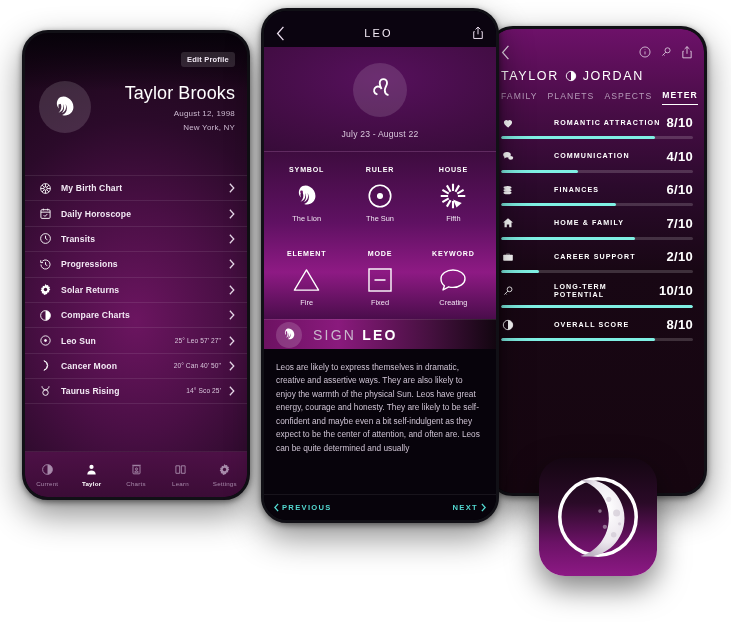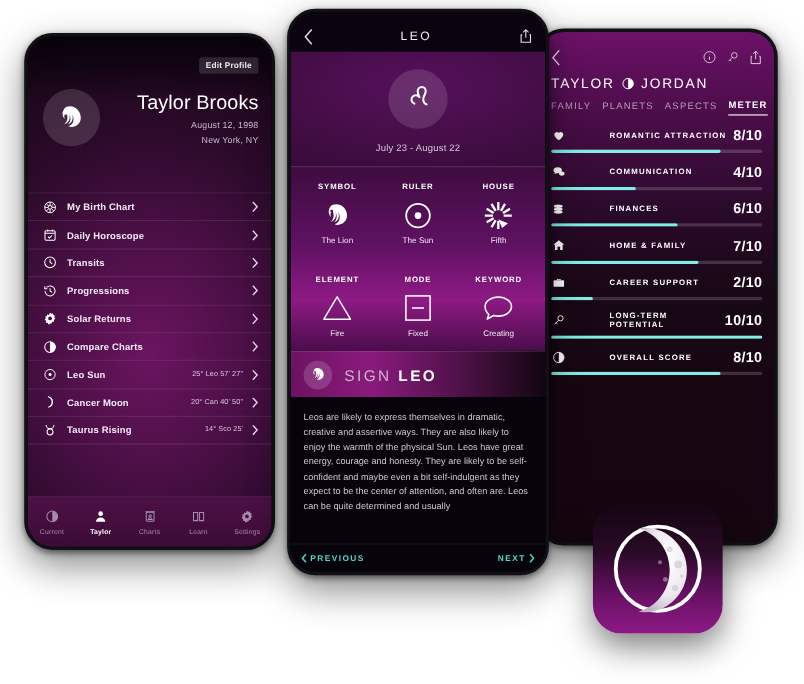--- a/index.html
+++ b/index.html
@@ -99,21 +99,21 @@
     flex:0 0 auto; padding: 10px 6px 10px 6px;
     background: linear-gradient(180deg,#3e0c3f 0%, #5f1162 42%, #8e1a84 72%, #4a0d4b 100%);
     display:grid; grid-template-columns: repeat(3,1fr); row-gap: 21px;
     border-top: 1px solid rgba(255,255,255,0.12);
   }
   .attr { text-align:center; color:#fff; padding: 4px 0 2px 0;}
   .attr-label { font-size:7.1px; font-weight:700; letter-spacing:.8px; }
   .attr-icon { height:34px; display:flex; align-items:center; justify-content:center; margin-top:5px;}
   .attr-val { font-size:7.4px; color:#f0e6f2; margin-top:1px;}
   .mp-banner {
-    flex:0 0 auto; height: 42px; display:flex; align-items:center; padding: 0 12px;
+    flex:0 0 auto; height: 30px; display:flex; align-items:center; padding: 0 12px;
     background: linear-gradient(90deg, #6d1262 0%, #8a1a7d 32%, #45103f 72%, #120610 100%);
     border-top:1px solid rgba(255,255,255,0.10);
   }
   .banner-circle{width:26px;height:26px;border-radius:50%;background:rgba(255,255,255,0.16);
     display:flex;align-items:center;justify-content:center;flex:0 0 auto;}
   .banner-txt { margin-left:11px; font-size:14px; letter-spacing:2.2px; color:#c9b7cc; }
   .banner-txt b { color:#ffffff; font-weight:700;}
   .mp-body {
     flex:1 1 auto; padding: 12px 12px 0 12px; background:#07030b;
     color:#cfc4d4; font-size:8.3px; line-height:1.62; overflow:hidden;

